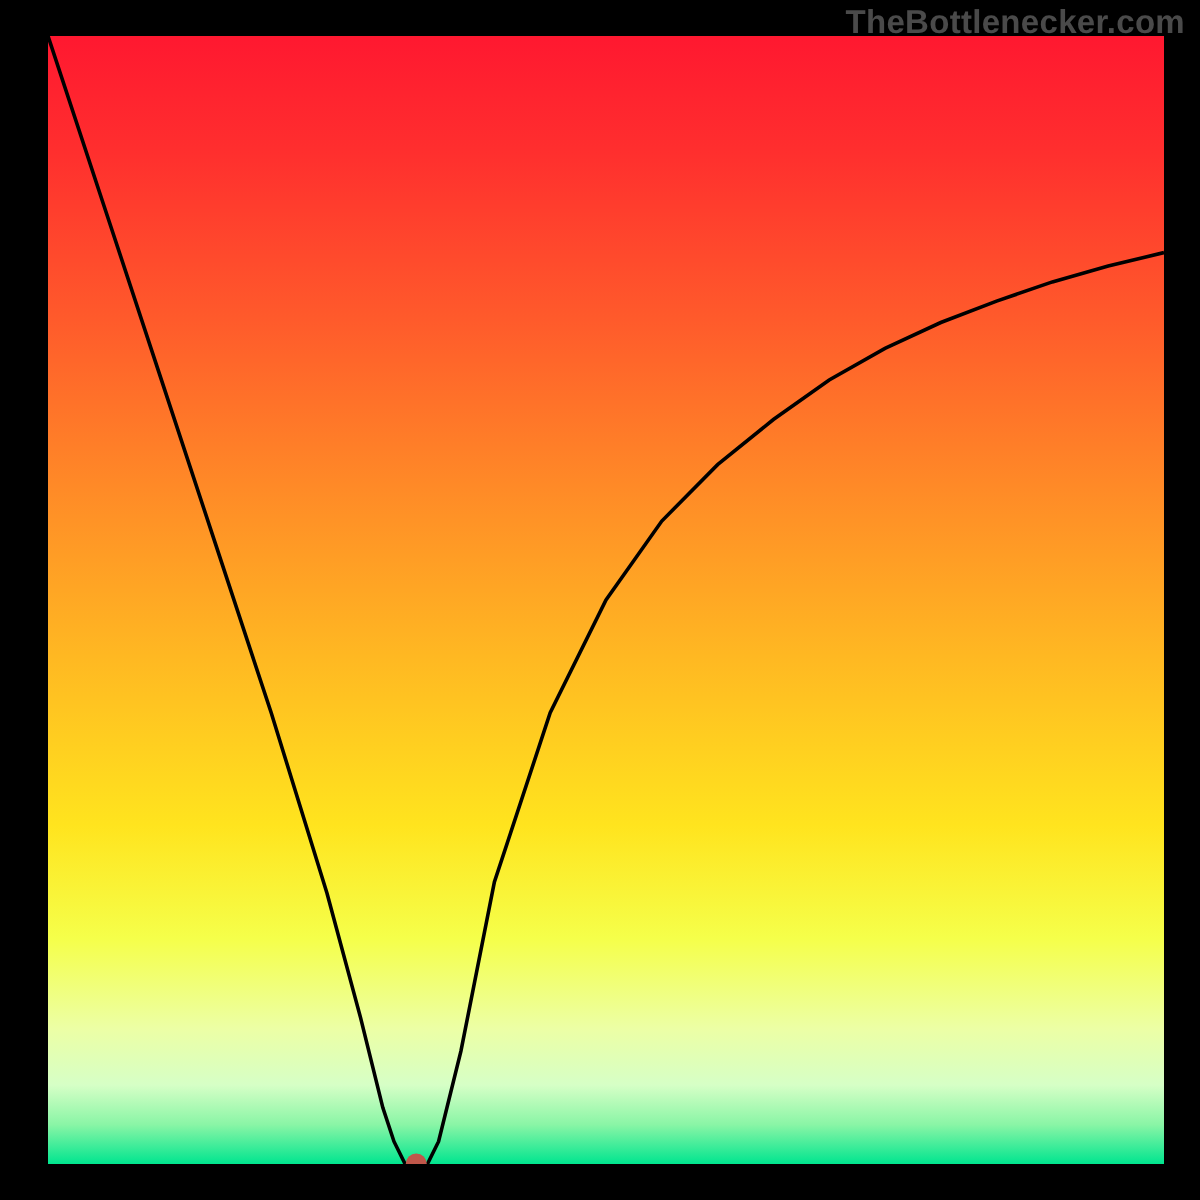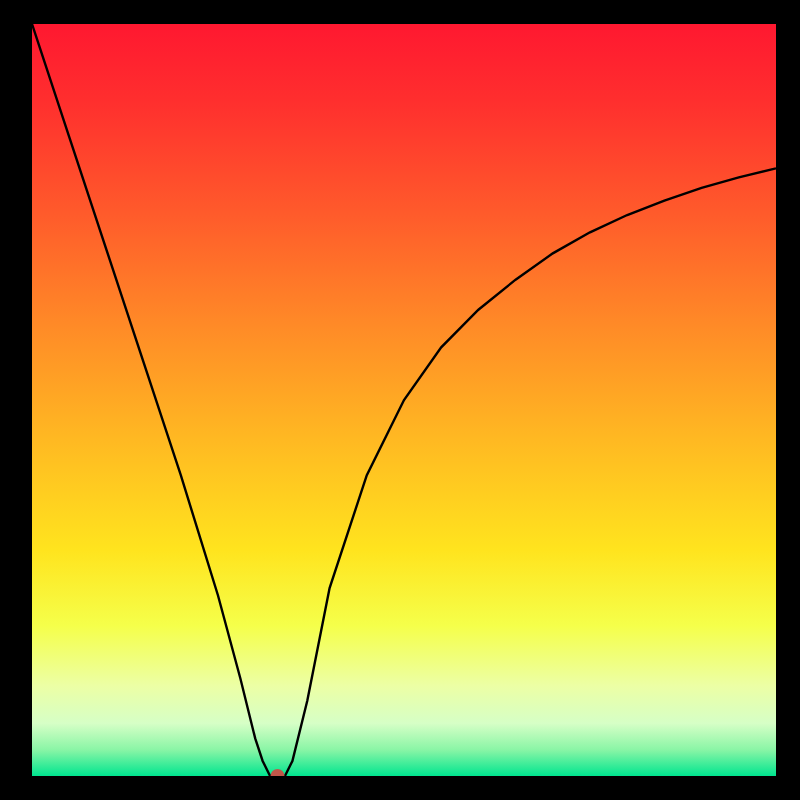--- a/index.html
+++ b/index.html
@@ -38,20 +38,21 @@
   .plot-area svg {
     display: block;
     width: 744px;
     height: 752px;
   }
 </style>
 </head>
 <body>
 
 <div class="frame">
+  <div class="watermark">TheBottlenecker.com</div>
 
   <div class="plot-area">
     <svg viewBox="0 0 744 752" preserveAspectRatio="none">
       <defs>
         <linearGradient id="bg-grad" x1="0" y1="0" x2="0" y2="1">
             <stop offset="0%" stop-color="#ff1830"></stop>
             <stop offset="10%" stop-color="#ff2e2e"></stop>
             <stop offset="25%" stop-color="#ff5a2b"></stop>
             <stop offset="40%" stop-color="#ff8a27"></stop>
             <stop offset="55.00000000000001%" stop-color="#ffb822"></stop>

